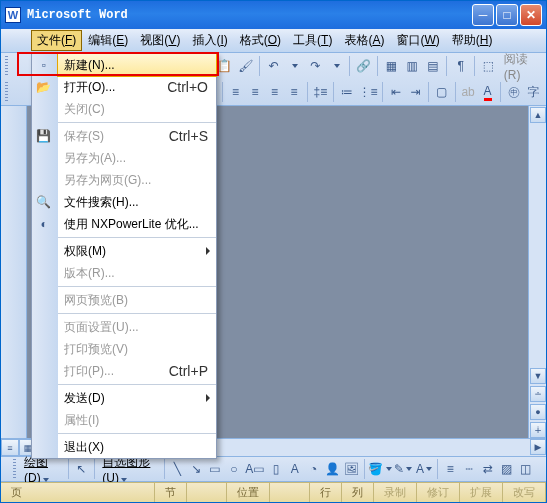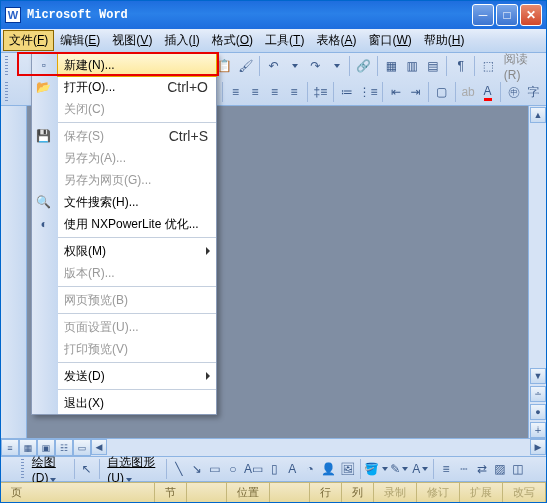--- a/index.html
+++ b/index.html
@@ -10,21 +10,21 @@
 .titlebar { height: 28px; background: linear-gradient(to bottom, #1e6dde 0%, #2a80e8 45%, #1e6dde 100%); display: flex; align-items: center; padding: 0 4px; }
 .titlebar .app-icon { width: 16px; height: 16px; background: #fff; border: 1px solid #003399; margin-right: 6px; display: flex; align-items: center; justify-content: center; color: #2a62c8; font-weight: bold; font-size: 11px; }
 .titlebar .title { color: #fff; font-weight: bold; flex: 1; font-family: "Courier New", monospace; }
 .titlebar .winbtns { display: flex; gap: 2px; }
 .titlebar .winbtn { width: 22px; height: 22px; background: linear-gradient(to bottom, #7ba7e8, #3b74d1); border: 1px solid #fff; border-radius: 3px; color: #fff; display: flex; align-items: center; justify-content: center; font-weight: bold; cursor: pointer; }
 .titlebar .winbtn.close { background: linear-gradient(to bottom, #e88b6f, #d1472a); }
 
 .menubar { height: 24px; background: linear-gradient(to bottom, #e6eefa, #d0dff4, #c0d6f1); display: flex; align-items: center; padding: 0 2px; border-bottom: 1px solid #8db4e3; }
 .menubar .mi { padding: 8px 6px; cursor: pointer; }
 .menubar .hotkey { text-decoration: underline; }
-.menubar .mi.active { background: #f2d77c; border: 1px solid #8a6500; padding: 1px 5px; }
+.menubar .mi.active { background: #f2d77c; border: 1px solid #8a6500; padding: 1px 5px; margin-left: 28px; }
 
 .toolbars { background: linear-gradient(to bottom, #dbe6f6, #c6d8f0); border-bottom: 1px solid #8db4e3; }
 .toolbar-row { height: 26px; display: flex; align-items: center; padding: 0 4px; gap: 2px; }
 .tb-grip { width: 4px; height: 20px; background: repeating-linear-gradient(to bottom, #7a95c4 0 1px, transparent 1px 3px); margin-right: 2px; }
 .tb-btn { width: 22px; height: 22px; display: flex; align-items: center; justify-content: center; cursor: pointer; color: #3b5a8a; border: 1px solid transparent; }
 .tb-sep { width: 1px; height: 20px; background: #9fb8dd; margin: 0 2px; }
 .chev-down::after { content: ""; display: inline-block; border-left: 3px solid transparent; border-right: 3px solid transparent; border-top: 4px solid #3b5a8a; margin-left: 2px; }
 
 .workspace { flex: 1; display: flex; background: #7a8aa0; position: relative; overflow: hidden; }
 .ruler-left { width: 26px; background: linear-gradient(to right, #dbe6f6, #c6d8f0); border-right: 1px solid #8db4e3; }
@@ -36,21 +36,21 @@
 .scroll-v .sbtn.opt1 { bottom: 36px; }
 .scroll-v .sbtn.opt2 { bottom: 18px; }
 .scroll-v .sbtn.opt3 { bottom: 0px; }
 
 .scroll-h-row { height: 18px; background: #d6e3f5; display: flex; border-top: 1px solid #8db4e3; }
 .viewbtns { display: flex; }
 .viewbtns .vb { width: 18px; height: 17px; background: linear-gradient(#eef4fb,#c8dbf1); border: 1px solid #8db4e3; cursor: pointer; display:flex;align-items:center;justify-content:center;color:#3b5a8a;font-size:9px;}
 .scroll-h { flex: 1; display: flex; }
 .scroll-h .sbtn { width: 16px; height: 16px; background: linear-gradient(#eef4fb,#c8dbf1); border: 1px solid #8db4e3; display:flex;align-items:center;justify-content:center;color:#3b5a8a;font-size:9px;}
 
-.drawbar { height: 26px; background: linear-gradient(to bottom, #dbe6f6, #c6d8f0); display: flex; align-items: center; padding: 0 20px; gap: 2px; border-top: 1px solid #8db4e3; border-bottom: 1px solid #8db4e3; }
+.drawbar { height: 26px; background: linear-gradient(to bottom, #dbe6f6, #c6d8f0); display: flex; align-items: center; padding: 0 12px; gap: 2px; border-top: 1px solid #8db4e3; border-bottom: 1px solid #8db4e3; }
 .drawbar .lbl { padding: 0 4px; cursor: pointer; }
 
 .statusbar { height: 20px; background: linear-gradient(to bottom, #f3e9c9, #e8daa0); display: flex; align-items: stretch; border-top: 1px solid #c4b77a; }
 .status-cell { border-right: 1px solid #c4b77a; padding: 2px 10px; display: flex; align-items: center; color: #7a6b3a; font-size: 11px; }
 .status-cell.dis { color: #b0a470; }
 .status-cell.wide { flex: 1; }
 
 
 .dropdown { position: absolute; top: 52px; left: 30px; width: 186px; background: #fff; border: 1px solid #8a9bb8; box-shadow: 3px 3px 5px rgba(0,0,0,0.3); z-index: 100; }
 .dd-inner { display: flex; }
@@ -280,25 +280,32 @@
           <div class="dd-item disabled">
             <span class="label">网页预览(B)</span>
           </div>
           <div class="dd-sep"></div>
           <div class="dd-item disabled">
             <span class="label">页面设置(U)...</span>
           </div>
           <div class="dd-item disabled">
             <span class="label">打印预览(V)</span>
           </div>
+          <div class="dd-item disabled">
+            <span class="label">打印(P)...</span>
+            <span class="short">Ctrl+P</span>
+          </div>
           <div class="dd-sep"></div>
           <div class="dd-item">
             <span class="label">发送(D)</span>
             <span class="arrow"></span>
           </div>
+          <div class="dd-item disabled">
+            <span class="label">属性(I)</span>
+          </div>
           <div class="dd-sep"></div>
           <div class="dd-item">
             <span class="label">退出(X)</span>
           </div>
         </div>
     </div>
   </div>
 
   <div class="red-rect"></div>
 

